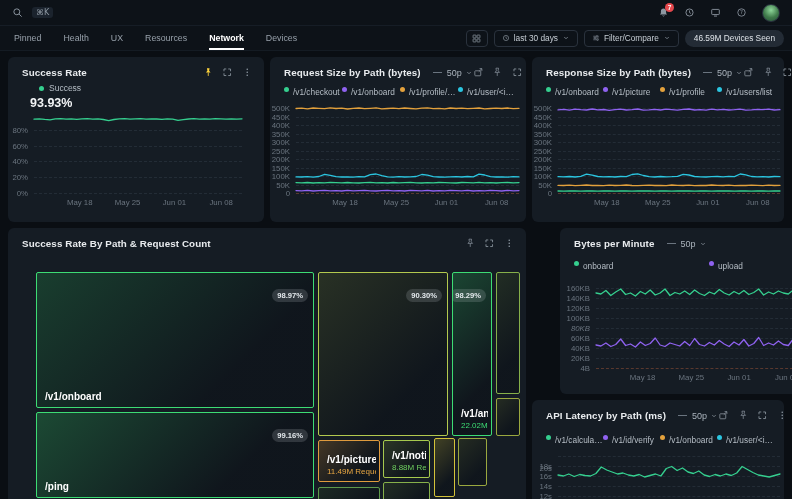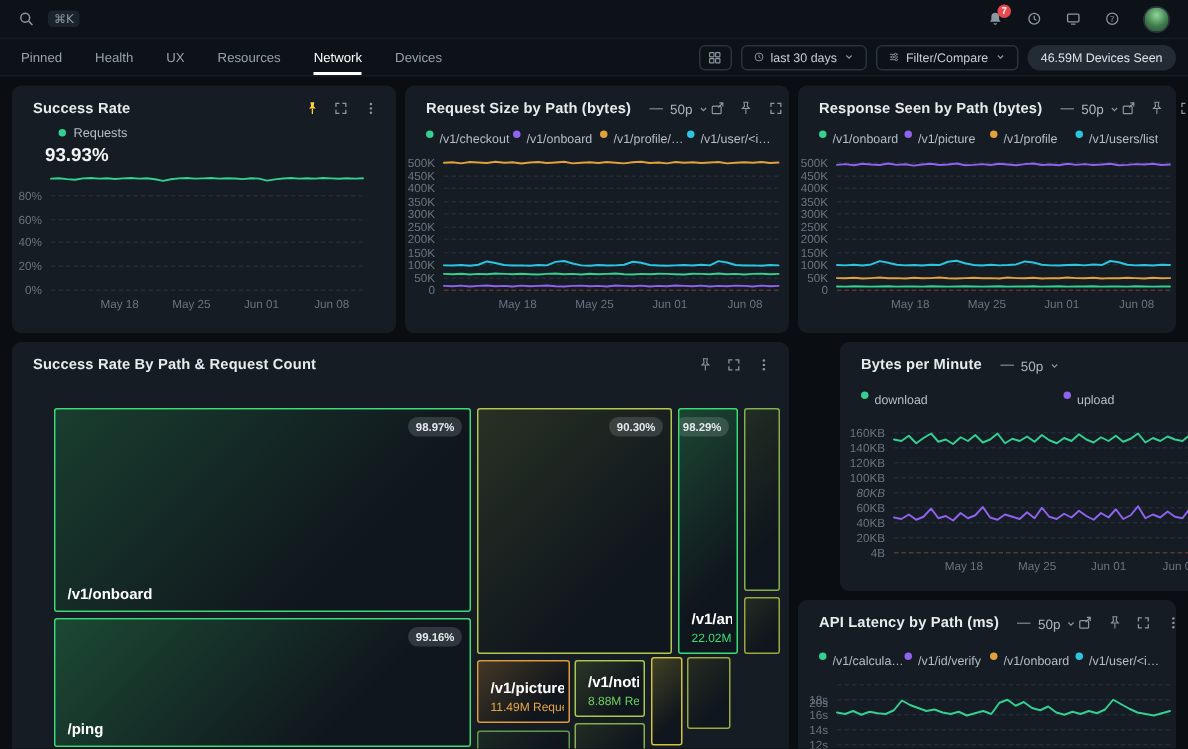--- a/index.html
+++ b/index.html
@@ -19,21 +19,21 @@
              justify-content:center;font-weight:700}
   .avatar{width:16px;height:16px;border-radius:50%;
           background:radial-gradient(circle at 50% 32%,#8fd79a 0%,#3f7a4a 55%,#27503a 100%);
           border:1px solid #2a3340}
   .navrow{position:absolute;left:0;top:26px;width:792px;height:25px;background:#0d1218;
           border-bottom:1px solid #141b23;display:flex;align-items:center;box-sizing:border-box;
           padding:0 8px 0 14px}
   .tabs{display:flex;gap:22px;height:100%;align-items:center}
   .tab{font-size:8.8px;color:#98a1ab;position:relative;height:100%;display:flex;
        align-items:center;cursor:pointer;white-space:nowrap}
-  .tab.active{color:#fff;font-weight:400}
+  .tab.active{color:#fff;font-weight:700}
   .tab.active::after{content:"";position:absolute;left:0;right:0;bottom:0;height:2px;background:#fff}
   .nav-controls{margin-left:auto;display:flex;align-items:center;gap:6px}
   .icon-btn{width:22px;height:17px;border:1px solid #2a323d;border-radius:4px;display:flex;
             align-items:center;justify-content:center;box-sizing:border-box}
   .ctl-btn{height:17px;border:1px solid #2a323d;border-radius:4px;display:flex;align-items:center;
            gap:4px;padding:0 7px;font-size:8.3px;color:#c6cdd4;box-sizing:border-box;white-space:nowrap}
   .pill{height:17px;background:#232b35;border-radius:9px;display:flex;align-items:center;
         padding:0 9px;font-size:8.3px;color:#dde2e7;white-space:nowrap}
   .card{position:absolute;background:#151c24;border-radius:6px}
   #c-success{left:8px;top:57px;width:256px;height:165px}
@@ -61,21 +61,21 @@
   .sr-row{display:flex;align-items:center;gap:5px;padding-left:9px}
   .sr-label{font-size:8.5px;color:#b6bec6}
   .sr-value{font-size:12.5px;font-weight:700;color:#f2f4f6;margin-top:3px}
   .chart{position:absolute;left:0;top:0;right:0;bottom:0}
   .gridline{position:absolute;height:0;border-top:1px dashed #232c36}
   .gridline.zero{border-top-color:#59382e}
   .ytick{position:absolute;font-size:7.8px;color:#6a747f;text-align:right}
   .xtick{position:absolute;font-size:7.8px;color:#6a747f;text-align:center}
   .tmap{position:absolute;left:28px;top:44px;width:484px;height:240px}
   .tile{position:absolute;border:1px solid #3ddc74;border-radius:2px;box-sizing:border-box;overflow:hidden}
-  .tbadge{position:absolute;top:5px;right:5px;background:rgba(222,229,236,0.16);color:#e3e8ec;
+  .tbadge{position:absolute;top:16px;right:5px;background:rgba(222,229,236,0.16);color:#e3e8ec;
           font-size:7.6px;padding:2px 5px;border-radius:8px;font-weight:600;white-space:nowrap}
   .tlabel{position:absolute;left:8px;bottom:5px;right:3px;overflow:hidden}
   .tname{font-size:10px;font-weight:700;color:#fff;white-space:nowrap}
   .treq{font-size:8px;margin-top:2px;white-space:nowrap}
   svg{display:block}
 </style>
 </head>
 <body>
 
 <svg width="0" height="0" style="position:absolute" aria-hidden="true">
@@ -213,21 +213,21 @@
           <use href="#i-expand"></use>
         </svg>
       <svg class="ic">
           <use href="#i-kebab"></use>
         </svg>
     </div>
   </div>
   <div class="sr-legend">
     <div class="sr-row">
       <span class="dot" style="background: rgb(53, 207, 143);"></span>
-      <span class="sr-label">Requests</span>
+      <span class="sr-label">Success</span>
     </div>
     <div class="sr-value">93.93%</div>
   </div>
   <div class="chart">
       <div class="gridline" style="left: 26px; top: 72.8px; width: 208px;"></div>
       <div class="ytick" style="left: 0px; top: 68.8px; width: 20px;">80%</div>
       <div class="gridline" style="left: 26px; top: 88.6px; width: 208px;"></div>
       <div class="ytick" style="left: 0px; top: 84.6px; width: 20px;">60%</div>
       <div class="gridline" style="left: 26px; top: 104.4px; width: 208px;"></div>
       <div class="ytick" style="left: 0px; top: 100.4px; width: 20px;">40%</div>
@@ -319,21 +319,21 @@
         <polyline points="26.0,125.6 31.7,125.8 37.4,125.5 43.2,126.0 48.9,125.6 54.6,125.8 60.3,125.3 66.0,125.6 71.7,125.8 77.5,125.5 83.2,125.8 88.9,126.0 94.6,125.6 100.3,125.3 106.1,125.8 111.8,125.6 117.5,126.0 123.2,125.5 128.9,125.8 134.6,125.6 140.4,125.3 146.1,125.8 151.8,126.0 157.5,125.6 163.2,125.8 168.9,125.5 174.7,125.6 180.4,125.8 186.1,126.0 191.8,125.5 197.5,125.6 203.3,125.8 209.0,125.3 214.7,125.8 220.4,125.6 226.1,126.0 231.8,125.6 237.6,125.5 243.3,125.8 249.0,125.6" fill="none" stroke="#35cf8f" stroke-width="1.3" stroke-linejoin="round" stroke-linecap="round"></polyline>
         <polyline points="26.0,133.6 31.7,133.8 37.4,133.4 43.2,134.0 48.9,133.6 54.6,133.3 60.3,133.8 66.0,133.6 71.7,134.0 77.5,133.4 83.2,133.8 88.9,133.6 94.6,133.3 100.3,133.8 106.1,134.0 111.8,133.6 117.5,133.4 123.2,133.8 128.9,133.6 134.6,134.0 140.4,133.3 146.1,133.6 151.8,133.8 157.5,133.4 163.2,134.0 168.9,133.6 174.7,133.8 180.4,133.3 186.1,133.6 191.8,133.8 197.5,133.4 203.3,134.0 209.0,133.6 214.7,133.8 220.4,133.4 226.1,133.6 231.8,134.0 237.6,133.4 243.3,133.8 249.0,133.6" fill="none" stroke="#8f62f0" stroke-width="1.3" stroke-linejoin="round" stroke-linecap="round"></polyline>
         <polyline points="26.0,51.5 31.7,51.2 37.4,51.9 43.2,51.0 48.9,51.3 54.6,51.7 60.3,50.8 66.0,51.5 71.7,51.2 77.5,52.0 83.2,51.3 88.9,51.0 94.6,51.7 100.3,51.3 106.1,50.8 111.8,51.9 117.5,51.5 123.2,51.2 128.9,51.7 134.6,51.0 140.4,51.5 146.1,51.9 151.8,51.2 157.5,50.8 163.2,51.7 168.9,51.3 174.7,51.9 180.4,51.0 186.1,51.5 191.8,51.2 197.5,51.7 203.3,51.3 209.0,51.0 214.7,51.9 220.4,51.5 226.1,51.2 231.8,51.5 237.6,51.0 243.3,51.7 249.0,51.3" fill="none" stroke="#e3a13c" stroke-width="1.3" stroke-linejoin="round" stroke-linecap="round"></polyline>
         <polyline points="26.0,119.9 31.7,120.0 37.4,119.7 43.2,120.2 48.9,119.5 54.6,117.3 60.3,118.3 66.0,119.7 71.7,120.0 77.5,119.9 83.2,120.2 88.9,119.7 94.6,119.9 100.3,117.6 106.1,117.0 111.8,118.7 117.5,119.9 123.2,120.2 128.9,119.7 134.6,120.0 140.4,119.9 146.1,119.5 151.8,117.5 157.5,118.2 163.2,119.7 168.9,120.0 174.7,120.2 180.4,119.9 186.1,119.7 191.8,120.0 197.5,119.5 203.3,119.9 209.0,117.1 214.7,118.0 220.4,119.7 226.1,120.0 231.8,119.9 237.6,120.2 243.3,119.7 249.0,119.9" fill="none" stroke="#2bc5e0" stroke-width="1.3" stroke-linejoin="round" stroke-linecap="round"></polyline>
       </svg>
     </div>
 </section>
 
 <section class="card" id="c-respsize">
   <div class="card-head">
-    <h2 class="card-title">Response Seen by Path (bytes)</h2>
+    <h2 class="card-title">Response Size by Path (bytes)</h2>
     <div class="pct">
       <span class="dash"></span>
       <span>50p</span>
       <svg class="ic ic8">
           <use href="#i-chev"></use>
         </svg>
     </div>
     <div class="head-icons">
       <svg class="ic">
           <use href="#i-share"></use>
@@ -478,21 +478,21 @@
           <use href="#i-expand"></use>
         </svg>
       <svg class="ic">
           <use href="#i-kebab"></use>
         </svg>
     </div>
   </div>
   <div class="legend">
       <div class="legend-item">
         <div class="dot" style="background: rgb(53, 207, 143);"></div>
-        <span>download</span>
+        <span>onboard</span>
       </div>
       <div class="legend-item">
         <div class="dot" style="background: rgb(143, 98, 240);"></div>
         <span>upload</span>
       </div>
     </div>
   <div class="chart">
       <div class="gridline" style="left: 36px; top: 60px; width: 212px;"></div>
       <div class="ytick" style="left: 0px; top: 56px; width: 30px;">160KB</div>
       <div class="gridline" style="left: 36px; top: 70px; width: 212px;"></div>

